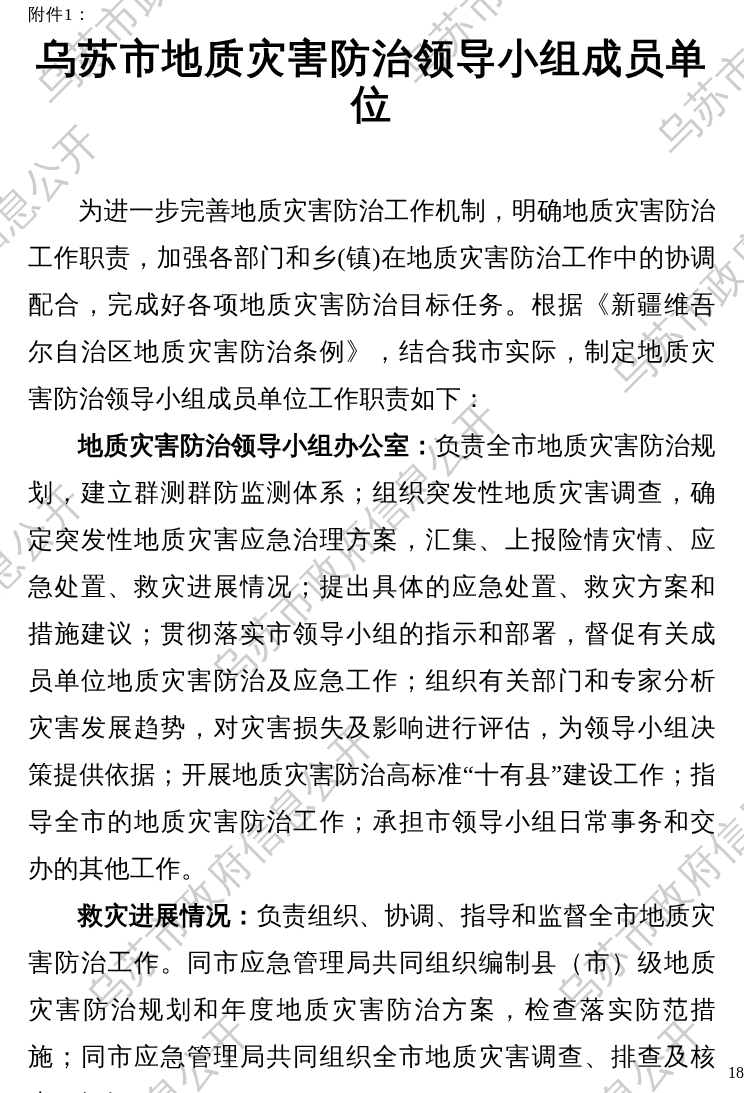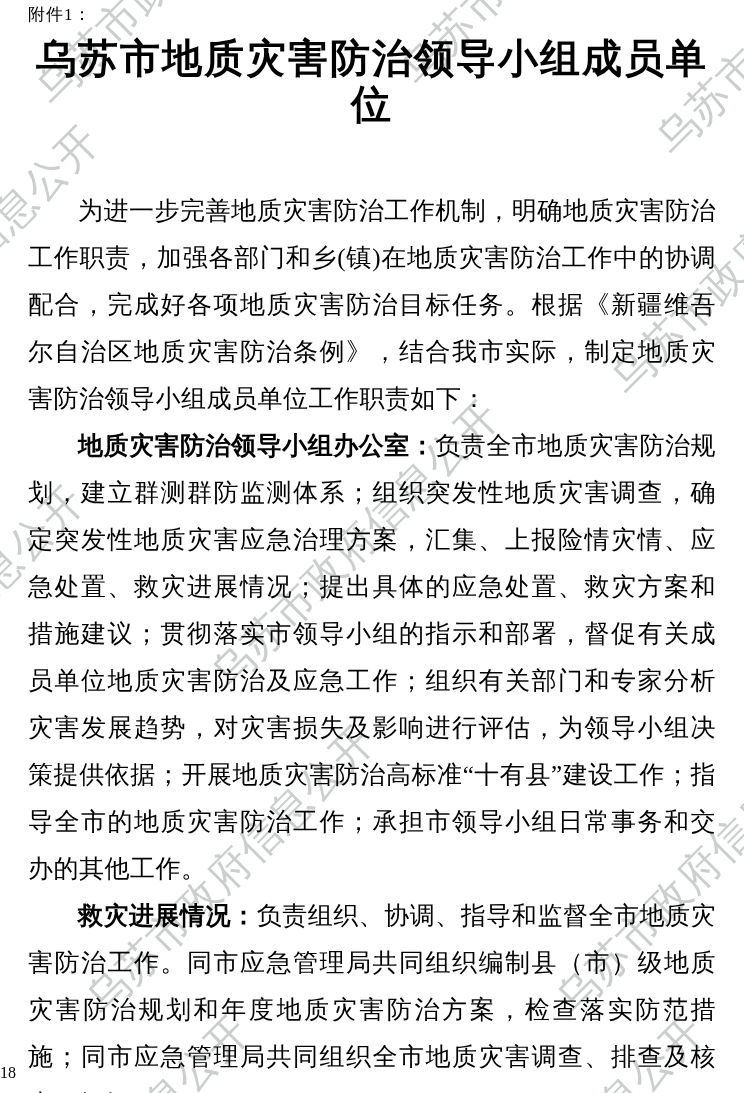--- a/index.html
+++ b/index.html
@@ -66,21 +66,21 @@
     margin: 0;
     text-indent: 2em;
   }
   .doc-body strong { font-weight: bold; }
 
   .page-number {
     position: absolute;
     left: 0;
     right: 0;
     top: 1064px;
-    text-align: left;
+    text-align: right;
     font-size: 16px;
     z-index: 1;
     font-family: "Liberation Serif", "DejaVu Serif", serif;
   }
 </style>
 </head>
 <body>
 
 <div class="page">
 

